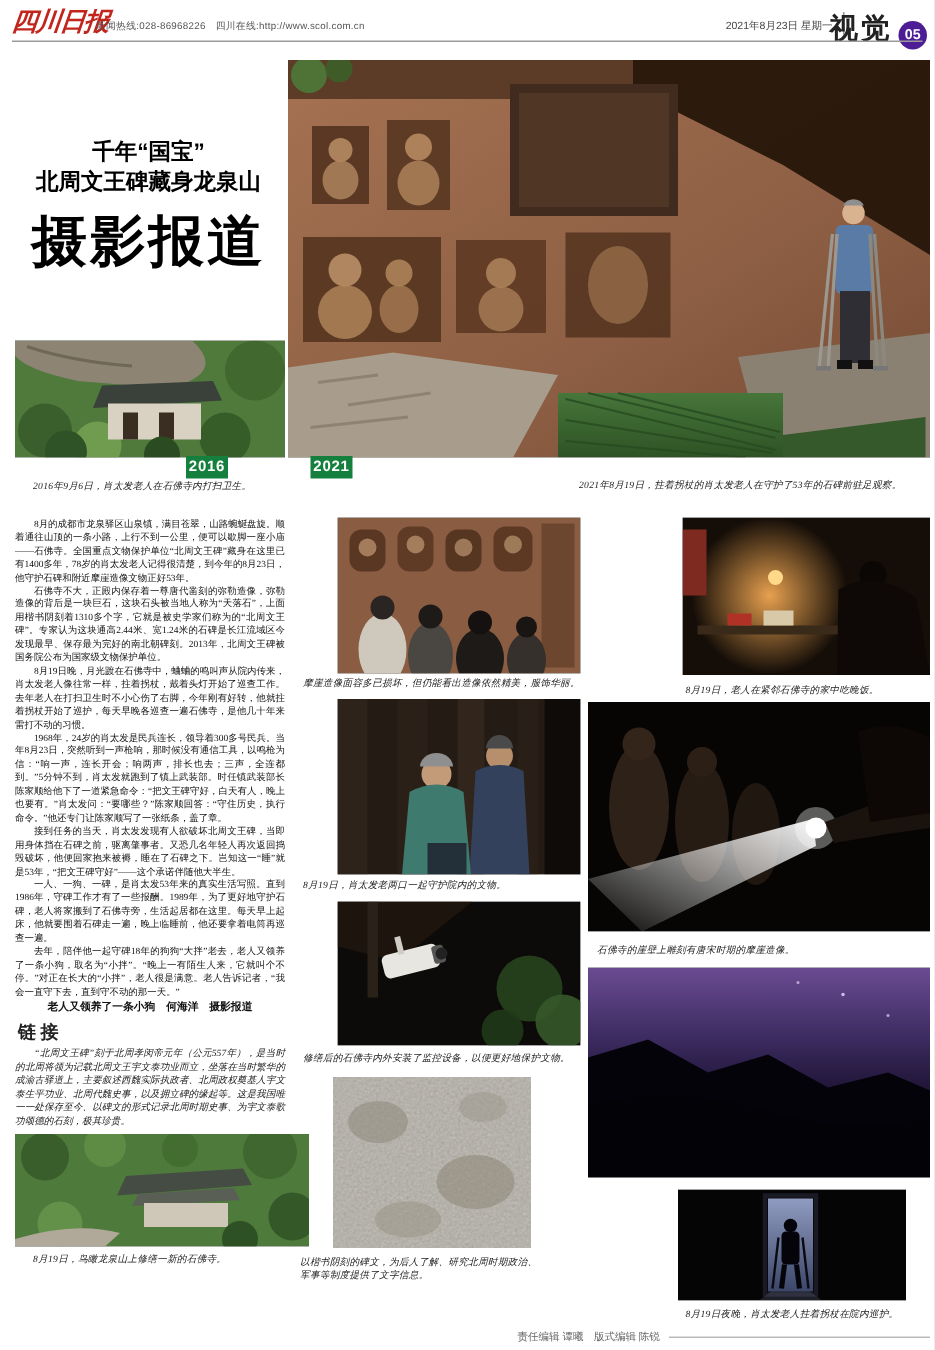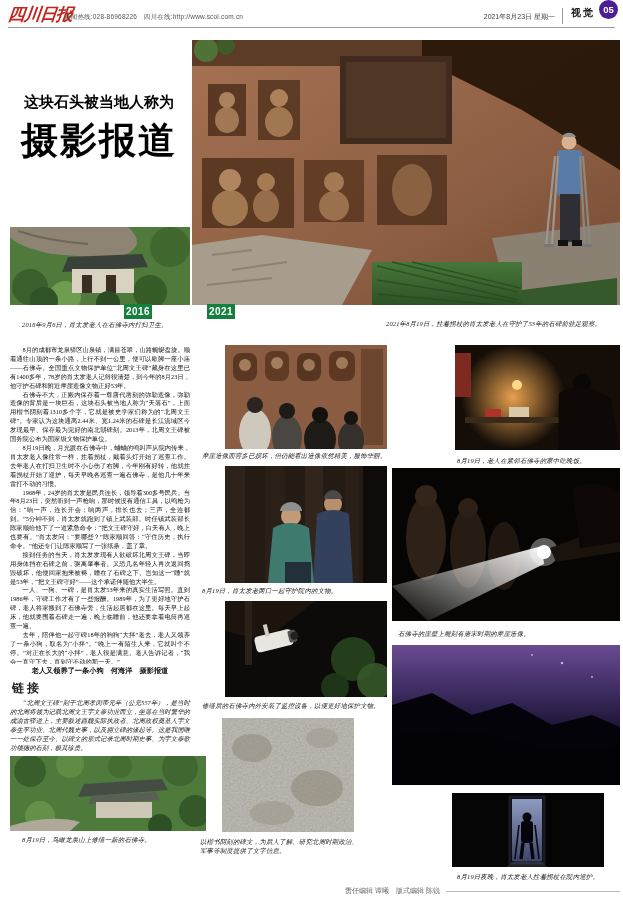--- a/index.html
+++ b/index.html
@@ -5,23 +5,23 @@
   html,body{margin:0;padding:0;background:#e9e9e9;}
   .page{position:relative;width:623px;height:900px;background:#ffffff;margin:0 auto;
         font-family:"Liberation Serif",serif;color:#111;overflow:hidden;outline:1px solid #d8d8d8;}
   .abs{position:absolute;}
   
   .logo{left:8px;top:3px;font-size:17px;font-weight:bold;font-style:italic;color:#c2251c;
         letter-spacing:-1px;font-family:"Liberation Serif",serif;transform:skewX(-6deg);}
   .hot{left:64px;top:13px;font-size:6.5px;color:#555;font-family:"Liberation Sans",sans-serif;letter-spacing:.2px;}
   .hdate{top:12px;right:68px;font-size:7px;color:#444;font-family:"Liberation Sans",sans-serif;}
   .hdiv{top:8px;right:60px;width:1px;height:16px;background:#999;}
-  .hsec{top:6px;right:28px;font-size:10px;font-weight:bold;color:#222;letter-spacing:2px;
+  .hsec{top:6px;right:28px;font-size:19px;font-weight:bold;color:#222;letter-spacing:2px;
         font-family:"Liberation Sans",sans-serif;}
-  .hnum{top:0;right:5px;width:19px;height:19px;border-radius:50%;background:#4c1d95;color:#fff;
+  .hnum{top:14px;right:5px;width:19px;height:19px;border-radius:50%;background:#4c1d95;color:#fff;
         font-size:9.5px;font-weight:bold;text-align:center;line-height:19px;font-family:"Liberation Sans",sans-serif;}
   .hrule{left:8px;top:27px;width:607px;height:1px;background:#9a9a9a;}
   
   .hl{left:10px;top:92px;width:178px;text-align:center;font-family:"Liberation Sans",sans-serif;}
   .hl .k{font-size:15px;font-weight:bold;line-height:20px;color:#000;}
   .hl .m1{font-size:37px;font-weight:900;letter-spacing:2px;line-height:46px;margin-top:6px;color:#000;}
   .hl .m2{font-size:33px;font-weight:700;letter-spacing:1px;line-height:40px;color:#000;
           font-family:"Liberation Serif",serif;}
   
   .ph{overflow:hidden;background:#777;}
@@ -50,21 +50,22 @@
 
   <div class="abs logo">四川日报</div>
   <div class="abs hot">新闻热线:028-86968226　四川在线:http://www.scol.com.cn</div>
   <div class="abs hdate">2021年8月23日 星期一</div>
   <div class="abs hdiv"></div>
   <div class="abs hsec">视觉</div>
   <div class="abs hnum">05</div>
   <div class="abs hrule"></div>
 
   <div class="abs hl">
-    <div class="k">这块石头被当地人称为</div>
+    <div class="k">千年“国宝”</div>
+    <div class="k">北周文王碑藏身龙泉山</div>
     <div class="m1">摄影报道</div>
   </div>
 
   <div class="abs ph" style="left:192px;top:40px;width:428px;height:265px;">
     <svg width="428" height="265" viewBox="0 0 428 265">
       <defs>
         <linearGradient id="rock" x1="0" y1="0" x2="1" y2="1">
           <stop offset="0" stop-color="#a57252"></stop>
             <stop offset="0.6" stop-color="#8e5f44"></stop>
             <stop offset="1" stop-color="#744a33"></stop>

